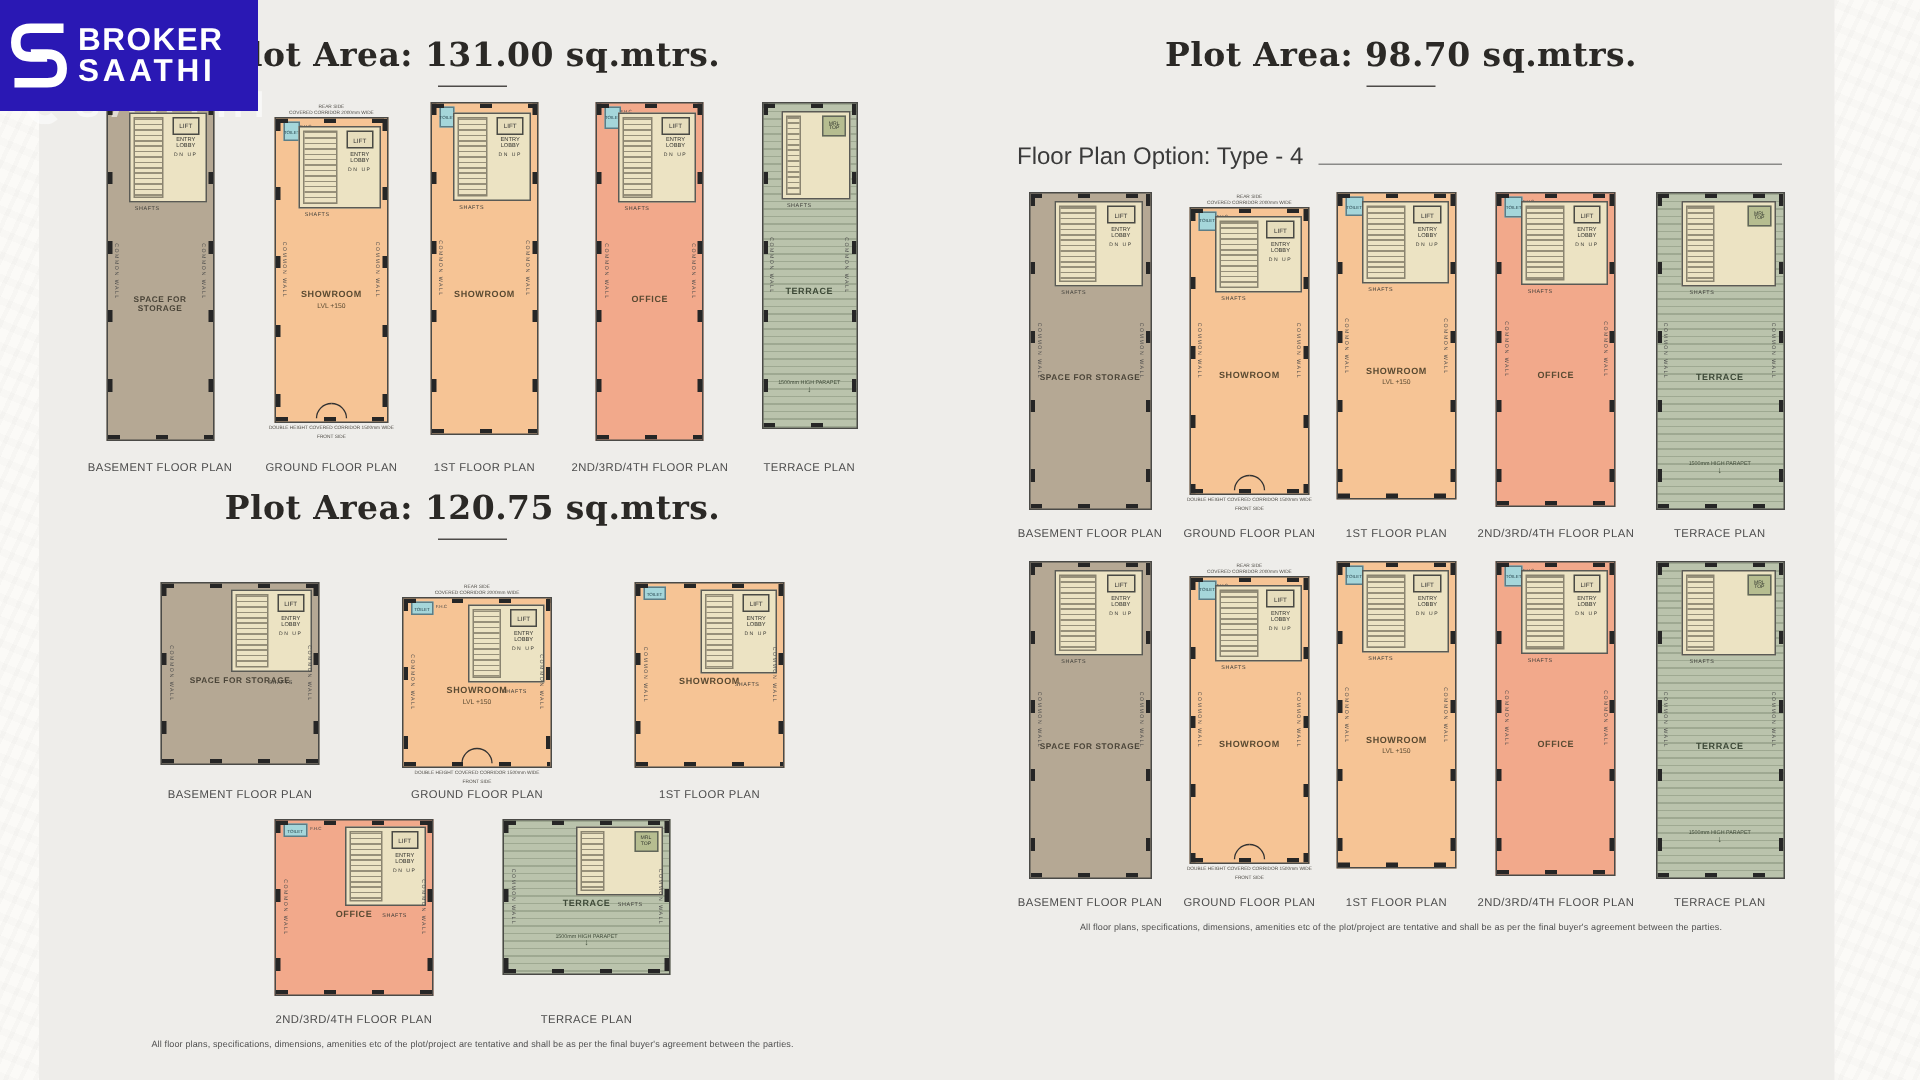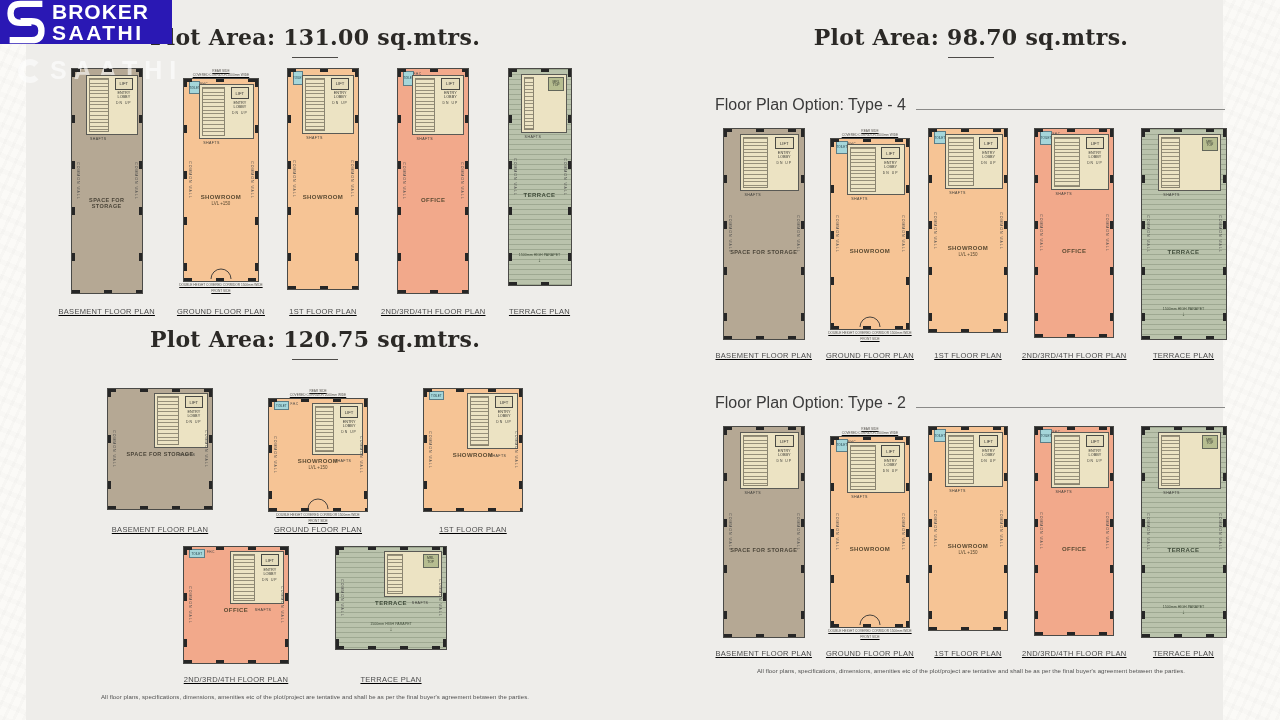--- a/index.html
+++ b/index.html
@@ -6,46 +6,46 @@
   html,body { width:1280px; height:720px; overflow:hidden; }
   body { position:relative; background:#eeedea; font-family:"Liberation Sans", sans-serif; }
 
   .edge { position:absolute; top:0; bottom:0; background:#fbfaf7;
           background-image:repeating-linear-gradient(115deg, rgba(0,0,0,0.015) 0 3px, transparent 3px 9px),
                            repeating-linear-gradient(23deg, rgba(0,0,0,0.012) 0 5px, transparent 5px 14px); }
   .edge.left { left:0; width:26px; }
   .edge.right { right:0; width:57px; }
 
   
-  .logo { position:absolute; left:0; top:0; width:172px; height:44px; display:flex; align-items:center;
+  .logo { position:absolute; left:0; top:0; width:172px; height:74px; display:flex; align-items:center;
           gap:6px; padding:4px 6px; z-index:5; }
   .logo-icon { flex:0 0 40px; height:48px; }
   .logo-text { color:#fff; font-weight:bold; line-height:1.02; }
   .logo-line1 { font-size:21px; letter-spacing:1px; }
   .logo-line2 { font-size:21px; letter-spacing:2.5px; }
   .watermark { position:absolute; left:18px; top:56px; display:flex; align-items:center; gap:8px; z-index:1; }
   .watermark-ring { width:24px; height:24px; border:6px solid rgba(255,255,255,0.55); border-radius:50%;
                     border-right-color:transparent; }
   .watermark-text { font-size:25px; font-weight:bold; letter-spacing:7px; color:rgba(255,255,255,0.6); }
 
   
   .col { position:absolute; top:0; }
   .col-left  { left:25px;  width:580px; }
-  .col-right { left:711px; width:520px; }
+  .col-right { left:674px; width:520px; }
 
   .plot-title { font-family:"DejaVu Serif", serif; font-weight:bold; font-size:22px; color:#2b2926;
                 text-align:center; letter-spacing:0.3px; }
   .title-underline { width:46px; border-top:1.6px solid #4d4b48; margin:7px auto 0 auto; }
   .mt-title1 { margin-top:24px; }
 
   .option-heading { display:flex; align-items:flex-end; margin:0 4px; }
   .option-heading span { font-size:16px; color:#3a3a3a; white-space:nowrap; }
   .option-heading .hline { flex:1; border-bottom:1px solid #8a8a88; margin:0 2px 4px 10px; }
 
-  .plan-row { display:flex; justify-content:center; align-items:flex-start;text-decoration:underline; }
+  .plan-row { display:flex; justify-content:center; align-items:flex-start; }
   .row-l1 .plan { height:248px; } .row-l1 { gap:22px; margin-top:10px; }
   .row-w1 .plan { height:146px; } .row-w1 { gap:55px; margin-top:28px; }
   .row-w2 .plan { height:138px; } .row-w2 { gap:46px; margin-top:12px; }
   .row-r  .plan { height:232px; } .row-r  { gap:14px; margin-top:14px; }
   .mt-opt1 { margin-top:38px; } .mt-opt2 { margin-top:34px; } .mt-title2 { margin-top:10px; }
 
   .disclaimer { font-size:6px; color:#4f4f4f; text-align:center; margin-top:10px; letter-spacing:0.1px; }
 
   
   .plan { display:flex; flex-direction:column; align-items:center; }
@@ -658,24 +658,20 @@
       <div class="parapet">
         <span>1500mm HIGH PARAPET</span>
         <b class="arrow">↓</b>
       </div>
     </div>
 
     <div class="plan-label">TERRACE PLAN</div>
   </div>
     </div>
 
-  <div class="option-heading mt-opt2">
-    <span>Floor Plan Option: Type - 2</span>
-    <div class="hline"></div>
-  </div>
   <div class="plan-row row-r">
       <div class="plan k-basement">
 
     <div class="plan-box" style="width: 82px; height: 212px; background-color: rgb(181, 168, 148);">
       <div class="posts-h top"></div>
       <div class="posts-h bottom"></div>
       <span class="common-wall cw-left">COMMON WALL</span>
       <span class="common-wall cw-right">COMMON WALL</span>
 
       <div class="util">

